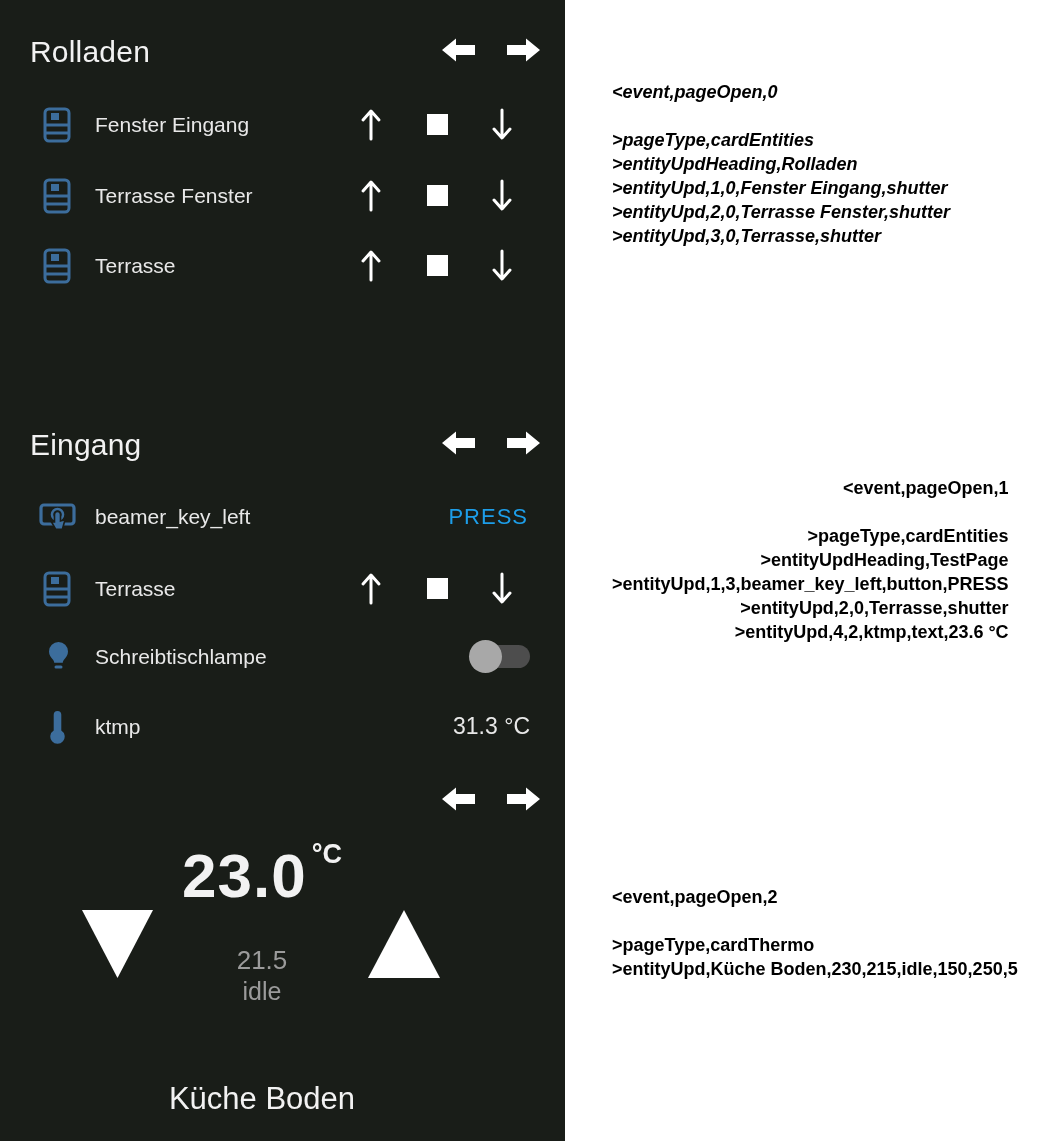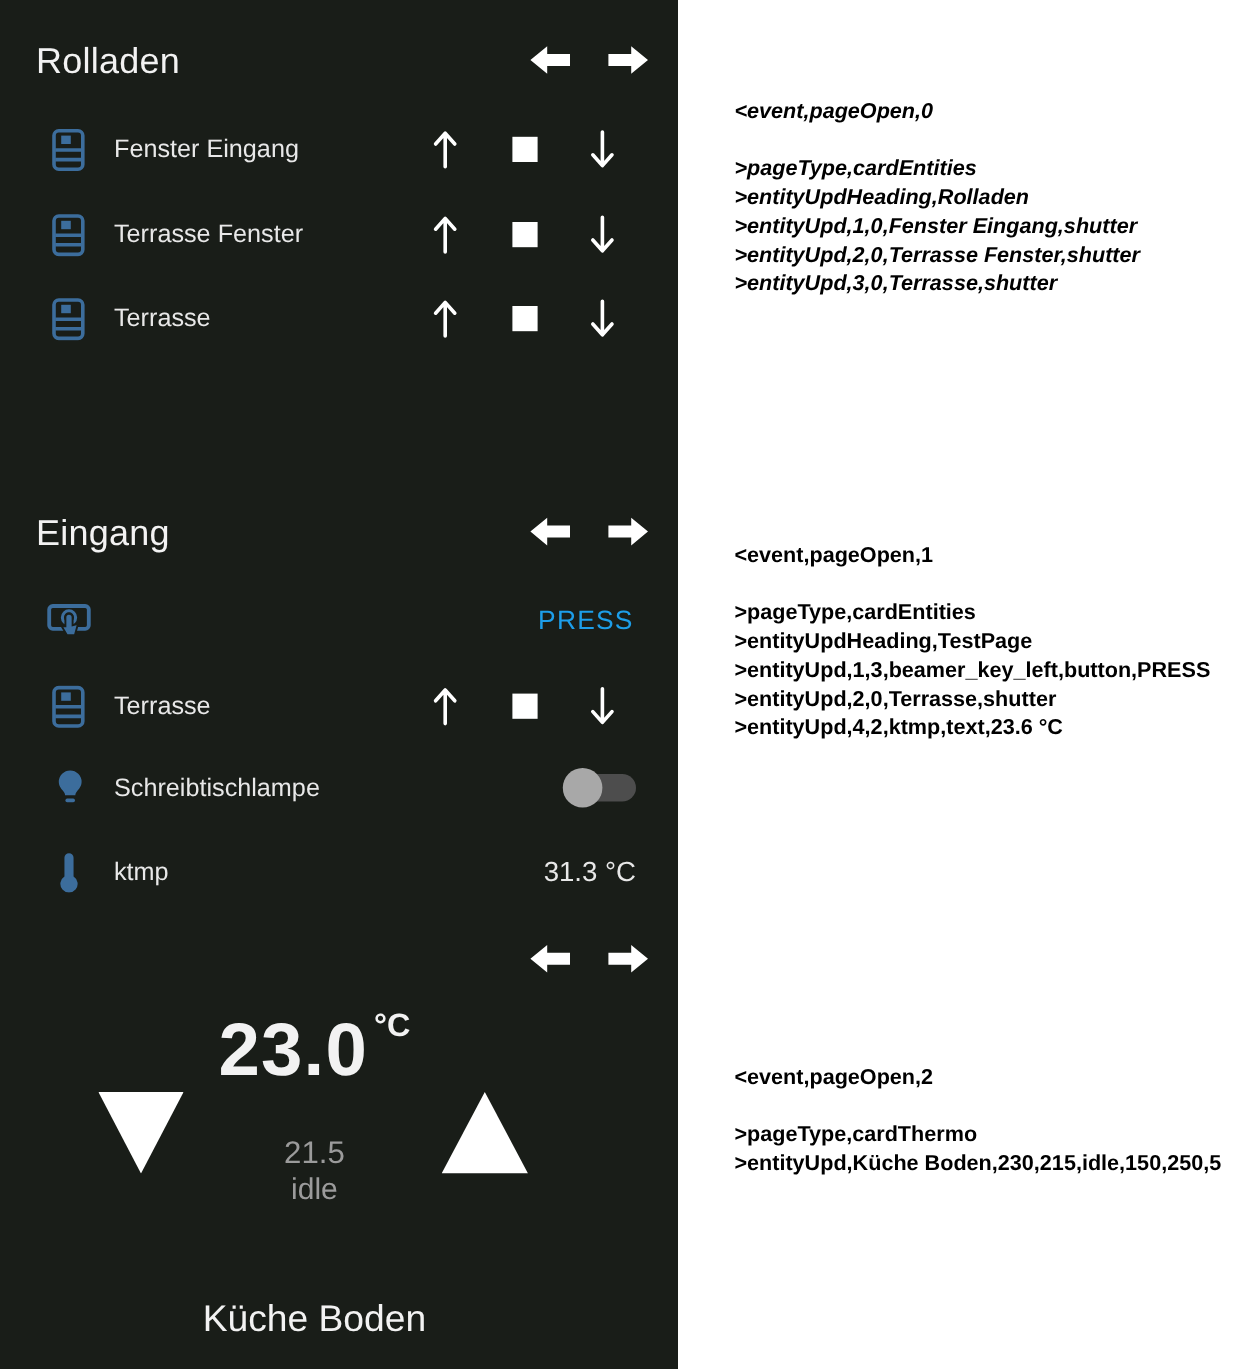--- a/index.html
+++ b/index.html
@@ -115,20 +115,21 @@
       <svg class="nav-arrow nav-right" style="top:18px;" viewBox="0 0 37 30">
         <path d="M35 15 L21 3.5 V10 H2 V20 H21 V26.5 Z" fill="#fff"></path>
         </svg>
 
       <div class="row" style="top:71px;">
         <svg class="ent-icon" style="left:39px;top:20px;" width="37" height="33" viewBox="0 0 37 33">
           <rect x="2" y="4" width="33" height="19" rx="3" fill="none" stroke="currentColor" stroke-width="3.2"></rect>
           <circle cx="18.5" cy="13.5" r="5.5" fill="none" stroke="currentColor" stroke-width="2.6"></circle>
           <path d="M15.5 13.5 a3 3 0 0 1 6 0 v6.5 l4.5 -1.2 -2.6 9.5 h-6.6 l-4.3 -7.3 h3 z" fill="currentColor" stroke="#191d18" stroke-width="1.6"></path>
           </svg>
+        <span class="ent-label">beamer_key_left</span>
         <span class="press-btn">PRESS</span>
       </div>
 
       <div class="row" style="top:143px;">
         <svg class="ent-icon" style="left:43px;top:18px;" width="28" height="36" viewBox="0 0 28 36">
           <rect x="2" y="2" width="24" height="32" rx="4" fill="none" stroke="currentColor" stroke-width="3"></rect>
           <rect x="8" y="6" width="8" height="7" fill="currentColor"></rect>
           <path d="M3 18 H25 M3 26 H25" stroke="currentColor" stroke-width="3" fill="none"></path>
           </svg>
         <span class="ent-label">Terrasse</span>
@@ -189,21 +190,21 @@
 
   <div class="log">
     <div class="log-block" style="top:80px;font-style:italic;">
       <div class="log-event">&lt;event,pageOpen,0</div>
       <div>&gt;pageType,cardEntities</div>
       <div>&gt;entityUpdHeading,Rolladen</div>
       <div>&gt;entityUpd,1,0,Fenster Eingang,shutter</div>
       <div>&gt;entityUpd,2,0,Terrasse Fenster,shutter</div>
       <div>&gt;entityUpd,3,0,Terrasse,shutter</div>
     </div>
-    <div class="log-block" style="top:450px;">
+    <div class="log-block" style="top:476px;text-align:right;">
       <div class="log-event">&lt;event,pageOpen,1</div>
       <div>&gt;pageType,cardEntities</div>
       <div>&gt;entityUpdHeading,TestPage</div>
       <div>&gt;entityUpd,1,3,beamer_key_left,button,PRESS</div>
       <div>&gt;entityUpd,2,0,Terrasse,shutter</div>
       <div>&gt;entityUpd,4,2,ktmp,text,23.6 °C</div>
     </div>
     <div class="log-block" style="top:885px;">
       <div class="log-event">&lt;event,pageOpen,2</div>
       <div>&gt;pageType,cardThermo</div>

